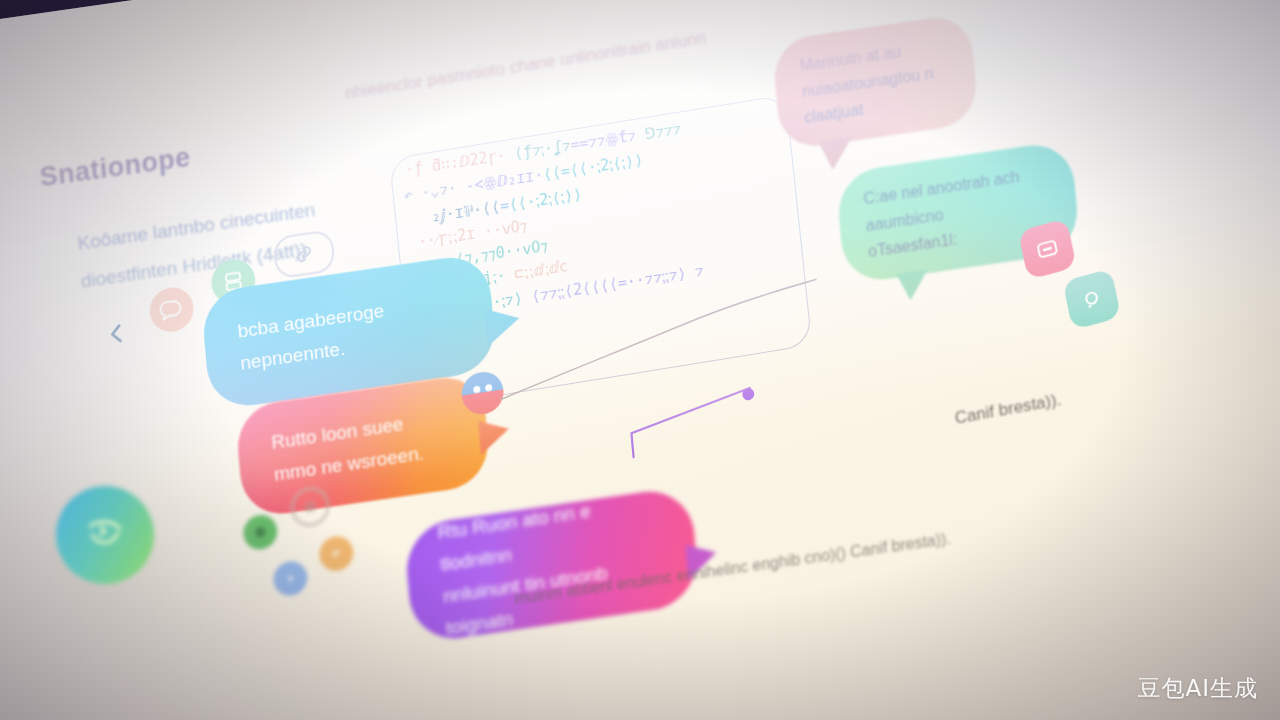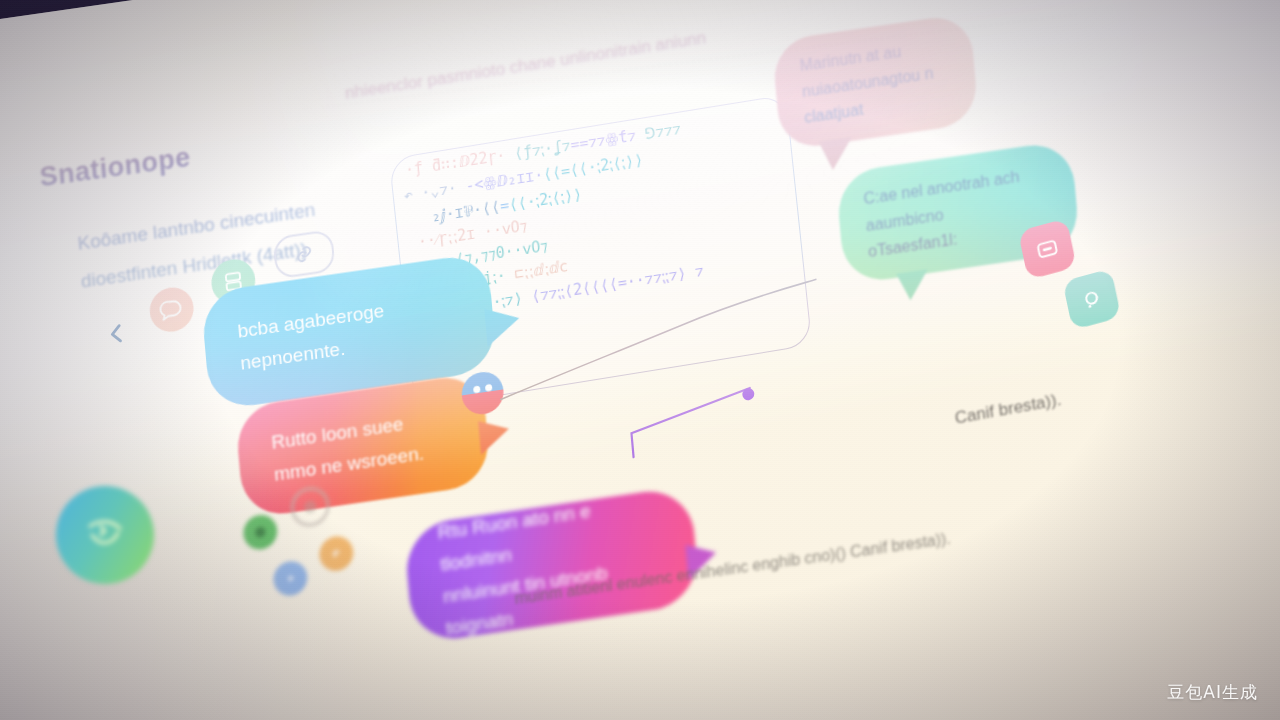--- a/index.html
+++ b/index.html
@@ -291,21 +291,21 @@
     background:radial-gradient(ellipse at 52% 48%,rgba(0,0,0,0) 48%,rgba(25,15,35,.42) 100%);
   }
   .grain{
     position:absolute;inset:0;pointer-events:none;opacity:.22;
     background:repeating-linear-gradient(0deg,rgba(255,255,255,.035) 0 1px,rgba(0,0,0,.035) 1px 2px);
   }
 
   
   .watermark{
     position:absolute;right:22px;bottom:16px;
-    font-size:17px;color:rgba(255,255,255,.92);
+    font-size:23px;color:rgba(255,255,255,.92);
     letter-spacing:1px;text-shadow:0 1px 3px rgba(0,0,0,.2);
     font-family:"DejaVu Sans",sans-serif;
   }
 </style>
 </head>
 <body>
 
 <div id="stage">
 
   <div class="desk">

